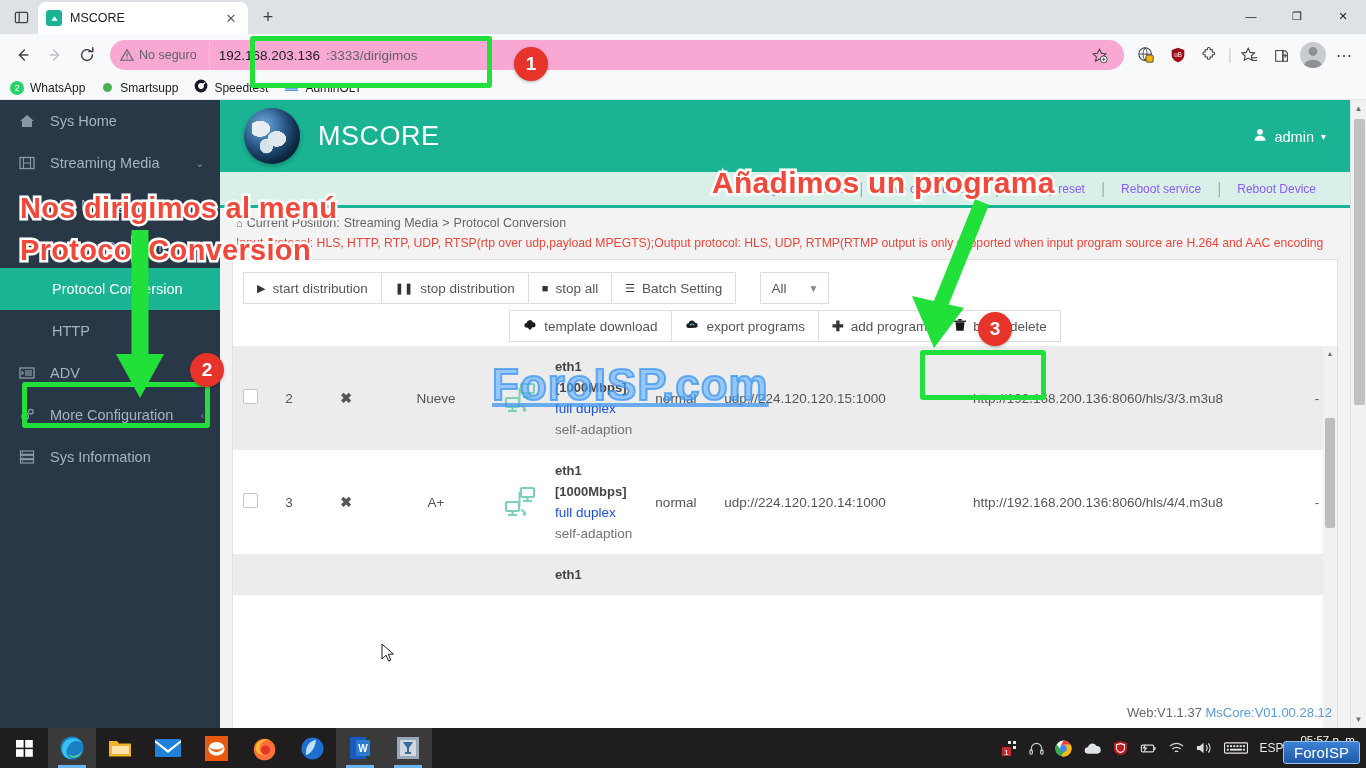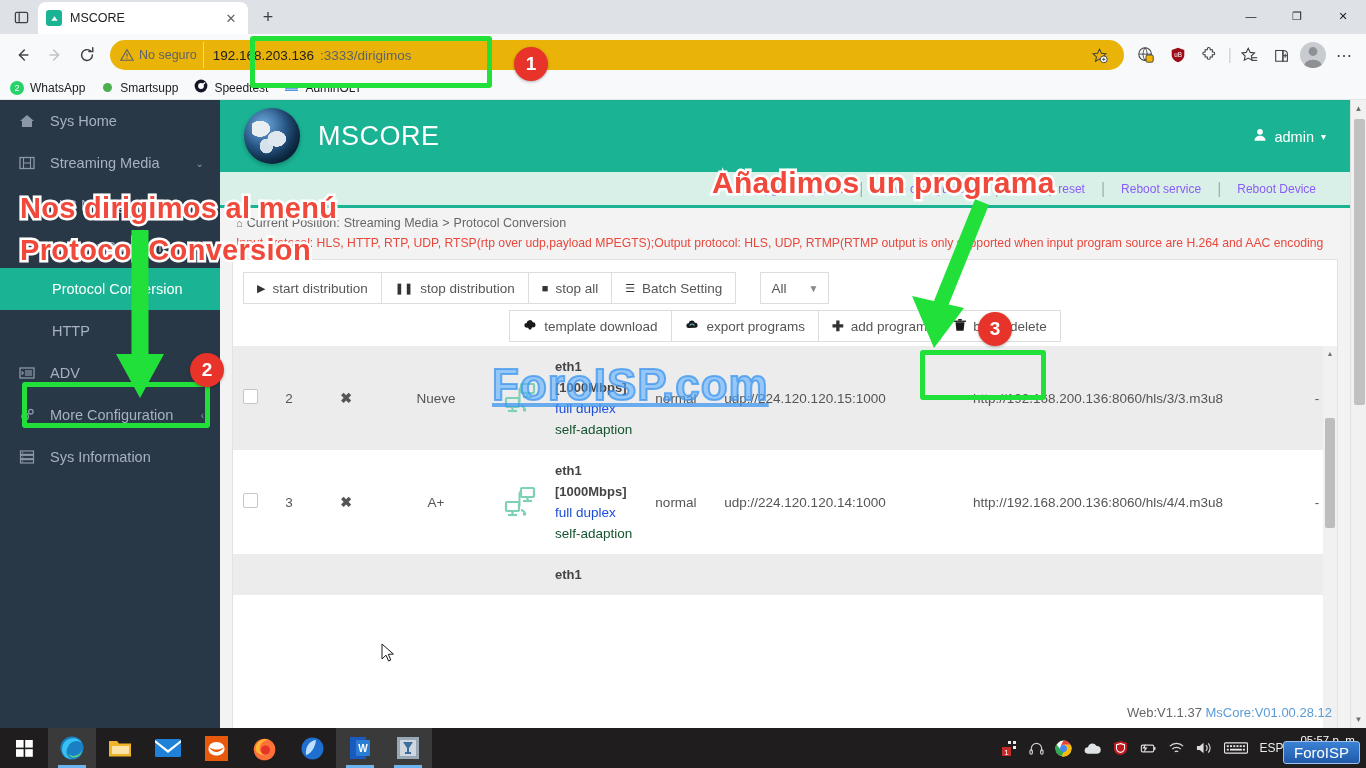--- a/index.html
+++ b/index.html
@@ -24,22 +24,22 @@
   .tab-title { flex:1; white-space:nowrap; overflow:hidden; text-overflow:ellipsis; font-size:12.5px; }
   .tab-close { width:18px; height:18px; display:flex; align-items:center; justify-content:center; border-radius:50%; color:#5f6368; font-size:13px; }
   .newtab { width:28px; height:28px; display:flex; align-items:center; justify-content:center; color:#3c4043; font-size:18px; margin:0 0 3px 6px; }
   .wincontrols { position:absolute; right:0; top:0; display:flex; }
   .wc { width:46px; height:32px; display:flex; align-items:center; justify-content:center; color:#202124; font-size:11px; }
 
   .navbar { height:42px; background:#f8f9fa; display:flex; align-items:center; padding:0 8px; gap:2px; position:relative; }
   .navbtn { width:30px; height:30px; border-radius:50%; display:flex; align-items:center; justify-content:center; color:#5f6368; }
   .navbtn.dim { color:#bdc1c6; }
   .omnibox {
-    flex:1; height:30px; background:#eab308; border-radius:15px; display:flex; align-items:center;
-    margin:0 6px; padding:0 10px; gap:6px; font-size:13px; color:#202124; position:relative;
+    flex:1; height:30px; background:#f9a8d4; border-radius:15px; display:flex; align-items:center;
+    margin:0 6px; padding:0 10px; gap:12px; font-size:13px; color:#202124; position:relative;
   }
   .notsecure { display:flex; align-items:center; gap:5px; color:#5f6368; font-size:12.5px; white-space:nowrap; }
   .urlbox {
     flex:1; display:flex; align-items:center; gap:6px; height:26px;
     padding-left:9px; border-left:1px solid #d5d7da; font-size:13.5px; color:#202124; white-space:nowrap;
   }
   .url-dim { color:#5f6368; }
   .omni-right { display:flex; align-items:center; gap:4px; }
   .toolicon { width:28px; height:28px; display:flex; align-items:center; justify-content:center; color:#444; }
   .avatar-btn { width:26px; height:26px; border-radius:50%; background:#c8ccd0; display:flex; align-items:flex-end; justify-content:center; overflow:hidden; }
@@ -106,21 +106,21 @@
 
   table.grid { width:100%; border-collapse:collapse; font-size:13.5px; color:#555; }
   table.grid td { padding:10px 6px; vertical-align:middle; }
   .rowA { background:#ececec; }
   .cb { width:15px; height:15px; border:1px solid #c6c6c6; background:#fff; border-radius:2px; display:inline-block; }
   .xmark { color:#555; font-size:14px; font-weight:bold; }
   .nicico { color:#7ed0b6; }
   .nic { line-height:21px; }
   .nic b { color:#444; font-size:13px; }
   .nic .fd { color:#1d4ed8; }
-  .nic .sa { color:#14532d; }
+  .nic .sa { color:#737373; }
   .tbl-area { position:absolute; left:0; right:0; top:86px; bottom:0; overflow:hidden; }
   .tbl-scroll { position:absolute; right:0; top:0; width:14px; bottom:0; background:#f1f1f1; }
   .ts-arrow { height:14px; display:flex; align-items:center; justify-content:center; color:#707070; font-size:7px; }
   .ts-thumb { position:absolute; left:2px; top:72px; width:10px; height:110px; background:#bdbdbd; border-radius:2px; }
 
   .verline { position:absolute; right:18px; bottom:8px; font-size:13px; color:#666; }
   .verline .mv { color:#5b9bd5; }
 
   
   .anno { position:absolute; font-weight:bold; color:#f0493c; font-size:29px;

